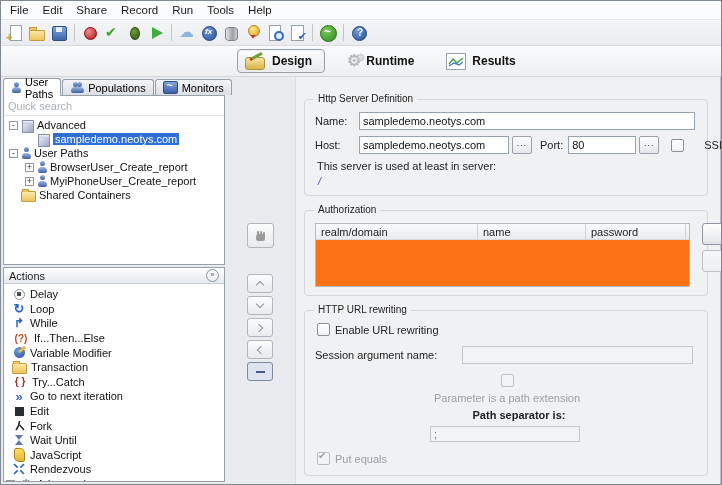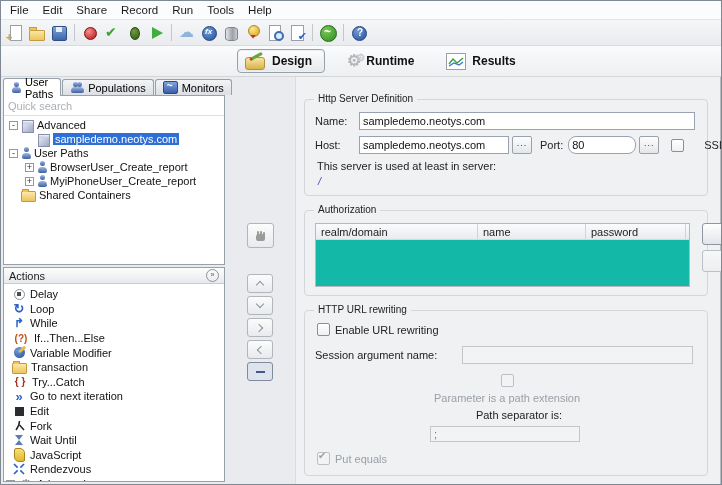--- a/index.html
+++ b/index.html
@@ -132,31 +132,31 @@
   .port-input{width:60px;}
   .dots-btn{width:18px;height:16px;border:1px solid #9aa1a9;border-radius:2px;background:linear-gradient(#fdfdfe,#e4e7ea);
        font-size:9px;line-height:13px;text-align:center;letter-spacing:1px;color:#333;margin-left:3px;flex:none;}
   .cb{width:11px;height:11px;border:1px solid #8b9097;border-radius:2px;background:linear-gradient(#fff,#eef0f3);flex:none;position:relative;}
   .cb.disabled{border-color:#bcc0c5;background:#f2f3f5;}
   .cb.checked::after{content:"\2714";position:absolute;left:0px;top:-3px;font-size:10px;color:#9aa0a6;}
   .gray-label{color:#9aa0a6;}
   .used-text{font-size:11px;color:#222;margin:2px 0 3px 2px;}
   .req-link{font-size:11px;color:#4a49c8;margin-left:3px;font-style:italic;}
   .auth-body{display:flex;align-items:flex-start;}
-  .authtbl{width:373px;border:1px solid #b6bac0;background:#14b8a6;height:62px;flex:none;}
+  .authtbl{width:373px;border:1px solid #b6bac0;background:#f97316;height:62px;flex:none;}
   .ath{display:flex;height:15px;background:linear-gradient(#fafbfc,#e9ebee);border-bottom:1px solid #d7dadd;}
   .ath .th{font-size:11px;color:#222;padding:0 5px;border-right:1px solid #d0d3d7;display:flex;align-items:center;box-sizing:border-box;}
   .btncol{display:flex;flex-direction:column;margin-left:12px;}
   .btn{width:72px;height:20px;border:1px solid #8e959e;border-radius:3px;background:linear-gradient(#fefefe,#e2e5e9);
        font-size:11px;color:#111;text-align:center;line-height:18px;}
   .btn.disabled{color:#9aa0a6;border-color:#bac0c6;background:linear-gradient(#f6f7f8,#eceef0);margin-top:5px;}
   .rw-row{display:flex;align-items:center;gap:5px;margin-bottom:10px;font-size:11px;color:#222;}
   .sess-label{width:142px;flex:none;}
   .sess-input{flex:1;margin-right:4px;}
-  .sep-label{margin-left:24px;flex:none;}
+  .sep-label{margin-left:24px;flex:none;font-weight:bold;}
   .sep-input{flex:1;margin-right:4px;}
 </style>
 </head>
 <body>
 
 <div class="window">
 
   <div class="menubar" id="menubar">
       <span class="menu-item">File</span>
       <span class="menu-item">Edit</span>
@@ -370,21 +370,21 @@
         <span class="group-title">Http Server Definition</span>
         <div class="frow">
           <span class="flabel">Name:</span>
           <input class="tinput name-input" value="sampledemo.neotys.com" style="">
         </div>
         <div class="frow">
           <span class="flabel">Host:</span>
           <input class="tinput host-input" value="sampledemo.neotys.com" style="">
           <span class="dots-btn">...</span>
           <span style="margin-left:8px;">Port:</span>
-          <input class="tinput port-input" style="margin-left: 5px; border-radius: 8px;" value="80">
+          <input class="tinput port-input" style="margin-left: 5px;" value="80">
           <span class="dots-btn">...</span>
           <span class="cb" style="margin-left:12px;"></span>
           <span style="margin-left:20px;">SSL</span>
         </div>
         <div class="used-text">This server is used at least in server:</div>
         <div class="req-link">/</div>
       </div>
 
       <div class="group">
         <span class="group-title">Authorization</span>

